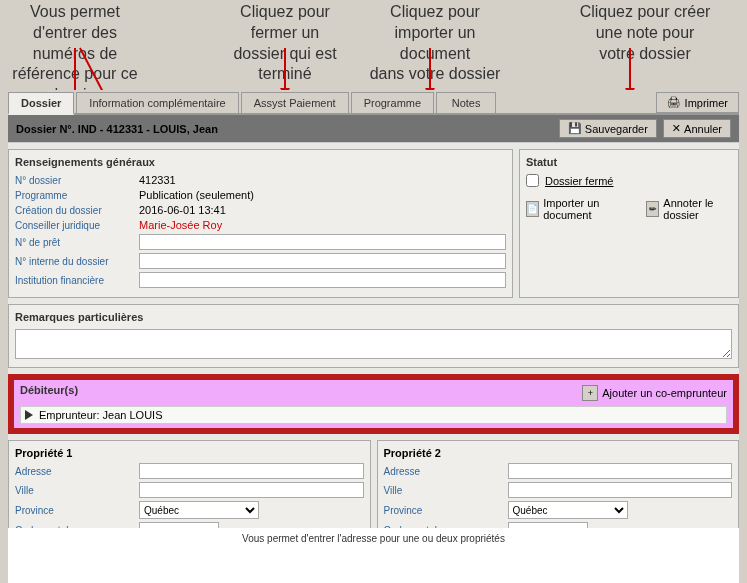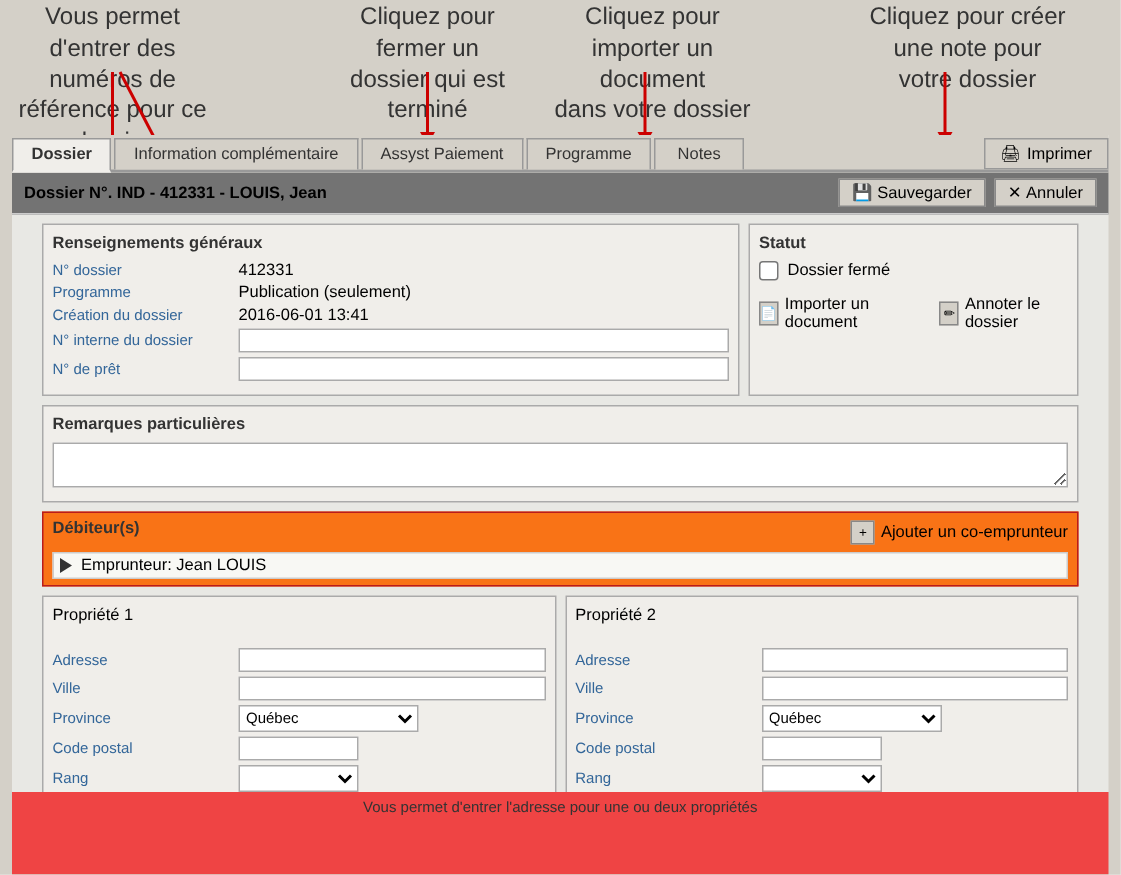--- a/index.html
+++ b/index.html
@@ -85,21 +85,21 @@
       padding: 2px 8px;
       cursor: pointer;
       font-size: 11px;
       display: flex;
       align-items: center;
       gap: 3px;
     }
 
     
     .content-area {
-      padding: 6px 20px;
+      padding: 6px 0;
       display: flex;
       flex-direction: column;
       gap: 6px;
     }
 
     
     .top-row {
       display: flex;
       gap: 6px;
     }
@@ -150,23 +150,24 @@
       background: #fff;
       font-size: 10px;
     }
 
     
     .statut-section {
       flex: 0 0 220px;
     }
     .checkbox-row {
       display: flex;
-      align-items: flex-start;
+      align-items: flex-end;
       gap: 6px;
       margin-bottom: 8px;
+      text-decoration: underline;
     }
     .action-link {
       display: flex;
       align-items: center;
       gap: 4px;
       color: #000;
       cursor: pointer;
       font-size: 11px;
       text-decoration: none;
     }
@@ -194,22 +195,22 @@
     }
     .remarques-content {
       height: 30px;
       background: #fff;
       border: 1px solid #aaa;
       width: 100%;
     }
 
     
     .debiteurs-box {
-      background: #f97316;
-      border: 1px solid #b91c1c;
+      background: #f0abfc;
+      border: 6px solid #b91c1c;
       padding: 4px 6px;
     }
     .debiteurs-header {
       display: flex;
       justify-content: space-between;
       align-items: center;
       margin-bottom: 4px;
     }
     .debiteur-row {
       display: flex;
@@ -232,23 +233,23 @@
       display: flex;
       gap: 6px;
     }
     .property-box {
       flex: 1;
       background: #f0eeea;
       border: 1px solid #aaa;
       padding: 6px;
     }
     .property-title {
-      font-weight: normal;
-      font-size: 11px;
-      margin-bottom: 16px;
+      font-weight: bold;
+      font-size: 11px;
+      margin-bottom: 4px;
     }
     select.form-select {
       height: 18px;
       border: 1px solid #aaa;
       background: #fff;
       font-size: 10px;
       width: 120px;
     }
     select.form-select-sm {
       height: 18px;
@@ -370,25 +371,33 @@
         </div>
         <div class="form-row">
           <span class="form-label">Programme</span>
           <span class="form-value">Publication (seulement)</span>
         </div>
         <div class="form-row">
           <span class="form-label">Création du dossier</span>
           <span class="form-value">2016-06-01 13:41</span>
         </div>
         <div class="form-row">
+          <span class="form-label">Conseiller juridique</span>
+          <span class="form-value" style="color:#cc0000;">Marie-Josée Roy</span>
+        </div>
+        <div class="form-row">
+          <span class="form-label">N° de prêt</span>
+          <input type="text" class="form-input" style="">
+        </div>
+        <div class="form-row">
           <span class="form-label">N° interne du dossier</span>
           <input type="text" class="form-input" style="">
         </div>
         <div class="form-row">
-          <span class="form-label">N° de prêt</span>
+          <span class="form-label">Institution financière</span>
           <input type="text" class="form-input" style="">
         </div>
       </div>
 
       <div class="section-box statut-section">
         <div class="section-title">Statut</div>
         <div class="checkbox-row">
           <input type="checkbox" style="">
           <span>Dossier fermé</span>
         </div>
@@ -479,15 +488,15 @@
           <select class="form-select-sm">
             <option></option>
           </select>
         </div>
       </div>
     </div>
 
   </div>
 </div>
 
-<div style="position:absolute; bottom:0; left:8px; right:8px; height:55px; background:#ef4444; display:flex; align-items:flex-start; padding-top:5px;">
+<div style="position:absolute; bottom:0; left:8px; right:8px; height:55px; background:#ffffff; display:flex; align-items:flex-start; padding-top:5px;">
   <div class="bottom-tooltip-left" style="text-align:center;">Vous permet d'entrer l'adresse pour une ou deux propriétés</div>
 </div>
 
 </body></html>

